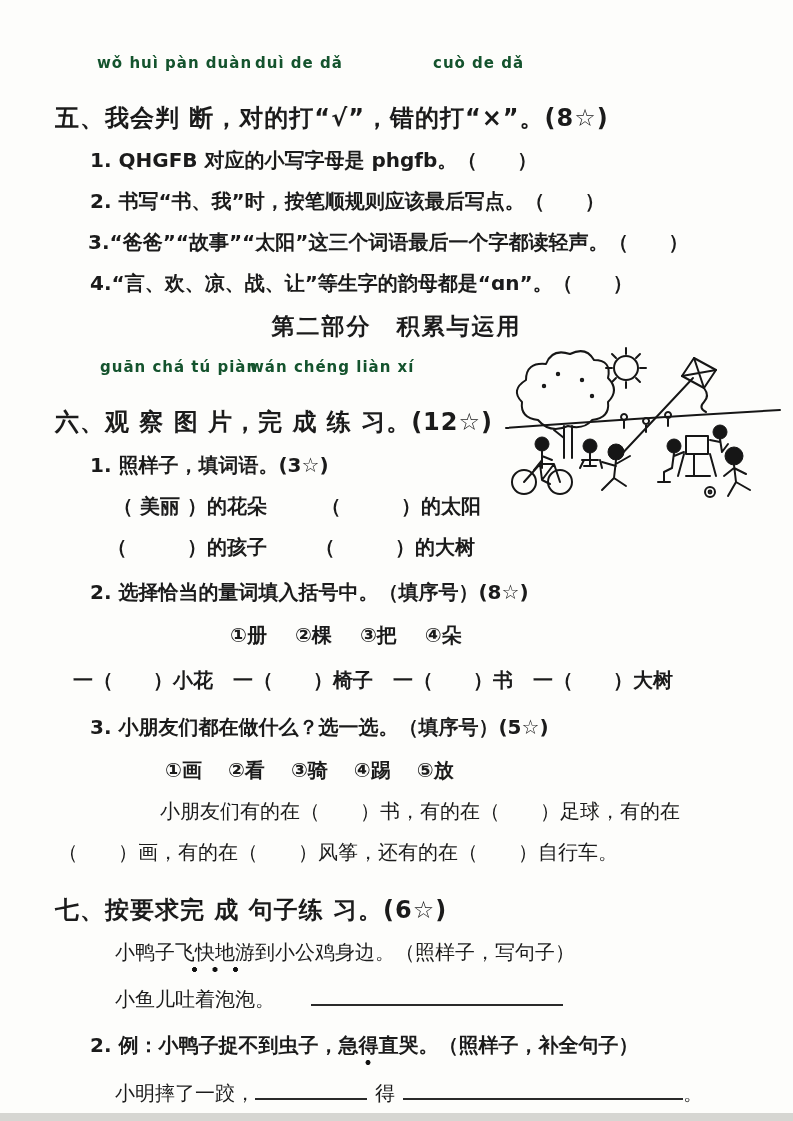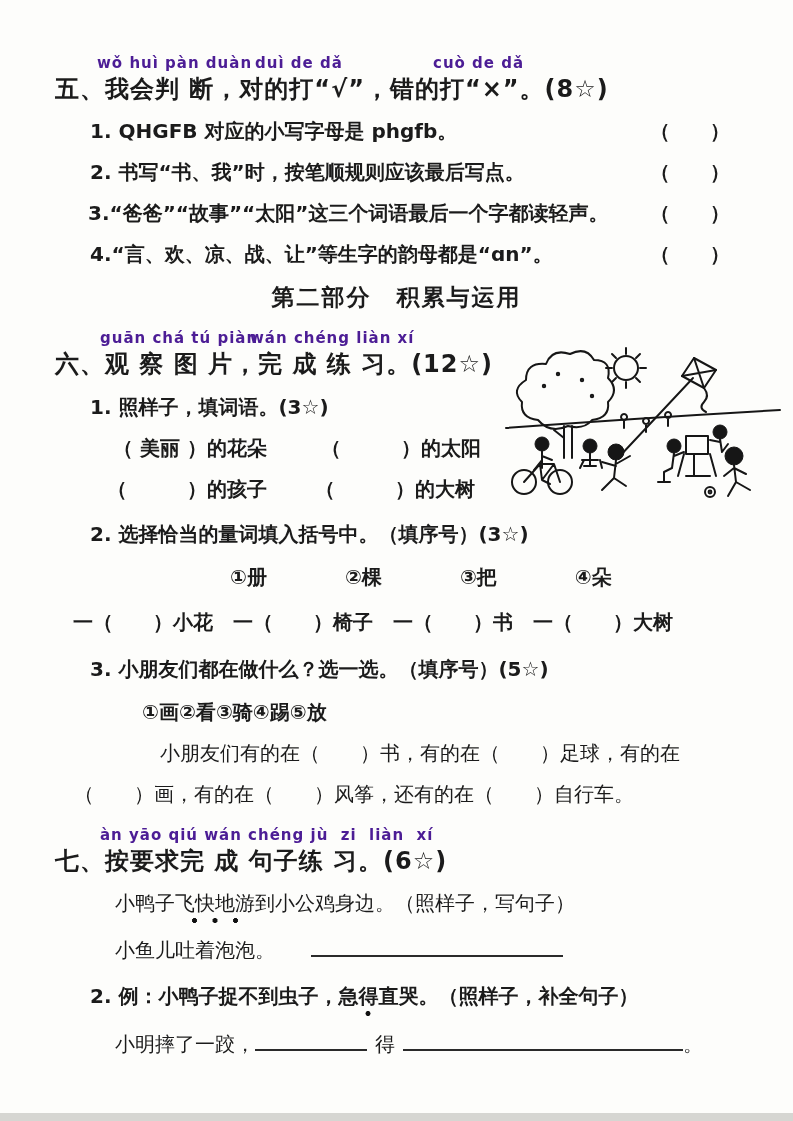--- a/index.html
+++ b/index.html
@@ -7,24 +7,24 @@
   .page{
     position:relative;
     width:793px;height:1121px;
     margin:0 auto;
     background:#fdfdfb;
     color:#1b1b1b;
     font-family:"DejaVu Sans","Liberation Sans",sans-serif;
     overflow:hidden;
   }
   .content{position:absolute;left:55px;top:54px;width:683px;}
-  .pinyin-row{position:relative;height:20px;font-size:15px;font-weight:600;color:#4c1d95;}
+  .pinyin-row{position:relative;height:20px;font-size:15px;font-weight:600;color:#14532d;}
   .pinyin-row span{position:absolute;top:0;white-space:pre;letter-spacing:1px;}
-  .sec-title{font-size:24px;font-weight:700;letter-spacing:1px;line-height:30px;}
-  .q-item{display:flex;justify-content:space-between;align-items:baseline;
+  .sec-title{font-size:24px;font-weight:700;letter-spacing:1px;line-height:30px;margin-top:29px;}
+  .q-item{display:flex;align-items:baseline;
           margin:13px 0 0 35px;font-size:20px;font-weight:600;line-height:28px;}
   .q-text{white-space:pre;}
   .q-bracket{white-space:pre;margin-right:8px;}
   .part-heading{text-align:center;font-size:23px;font-weight:800;margin-top:14px;
                 font-family:"DejaVu Sans","Liberation Sans",sans-serif;letter-spacing:2px;}
   .sub-label{margin:15px 0 0 35px;font-size:20px;font-weight:600;}
   .fills-row{display:flex;margin:14px 0 0 58px;font-size:20px;font-weight:600;white-space:pre;}
   .fills-row .cell1{width:208px;}
   .options-row{display:flex;margin:16px 0 0 0;font-size:20px;font-weight:600;}
   .sentence{font-size:20px;font-weight:400;white-space:pre;margin-top:14px;}
@@ -80,48 +80,45 @@
     <div class="sub-label">1. 照样子，填词语。(3☆)</div>
     <div class="fills-row">
       <span class="cell1">（ 美丽 ）的花朵</span>
       <span>（　　　）的太阳</span>
     </div>
     <div class="fills-row" style="margin-left:52px">
       <span class="cell1">（　　　）的孩子</span>
       <span>（　　　）的大树</span>
     </div>
 
-    <div class="sub-label" style="margin-top:18px">2. 选择恰当的量词填入括号中。（填序号）(3☆)</div>
-    <div class="options-row" style="margin-left:175px;gap:78px">
+    <div class="sub-label" style="margin-top:18px">2. 选择恰当的量词填入括号中。（填序号）(8☆)</div>
+    <div class="options-row" style="margin-left:175px;gap:28px">
       <span>①册</span>
       <span>②棵</span>
       <span>③把</span>
       <span>④朵</span>
     </div>
     <div class="options-row" style="margin-left:18px;gap:20px;margin-top:18px">
       <span>一（　　）小花</span>
       <span>一（　　）椅子</span>
       <span>一（　　）书</span>
       <span>一（　　）大树</span>
     </div>
 
     <div class="sub-label" style="margin-top:20px">3. 小朋友们都在做什么？选一选。（填序号）(5☆)</div>
-    <div class="options-row" style="margin-left:87px;">
+    <div class="options-row" style="margin-left:110px;gap:26px">
       <span>①画</span>
       <span>②看</span>
       <span>③骑</span>
       <span>④踢</span>
       <span>⑤放</span>
     </div>
     <div class="sentence" style="margin-left:105px">小朋友们有的在（　　）书，有的在（　　）足球，有的在</div>
-    <div class="sentence" style="margin-left:19px">（　　）画，有的在（　　）风筝，还有的在（　　）自行车。</div>
+    <div class="sentence" style="margin-left:3px">（　　）画，有的在（　　）风筝，还有的在（　　）自行车。</div>
 
-    <div class="pinyin-row" style="margin-top:18px">
-      <span style="left:45px">àn yāo qiú wán chéng jù  zi  liàn  xí</span>
-    </div>
     <div class="sec-title">七、按要求完 成 句子练 习。(6☆)</div>
 
     <div class="sentence" style="margin-left:60px"><span>小鸭子</span><span class="emph">飞快地游</span><span>到小公鸡身边。（照样子，写句子）</span></div>
     <div class="sentence" style="margin-left:60px;margin-top:18px"><span>小鱼儿吐着泡泡。</span><span class="blank" style="width:252px;margin-left:36px"></span></div>
 
     <div class="sub-label" style="margin-top:19px"><span>2. 例：小鸭子捉不到虫子，急</span><span class="emph">得</span><span>直哭。（照样子，补全句子）</span></div>
     <div class="sentence" style="margin-left:60px;margin-top:19px"><span>小明摔了一跤，</span><span class="blank" style="width:112px"></span><span style="padding:0 8px">得</span><span class="blank" style="width:280px"></span><span>。</span></div>
 
   </div>
 

